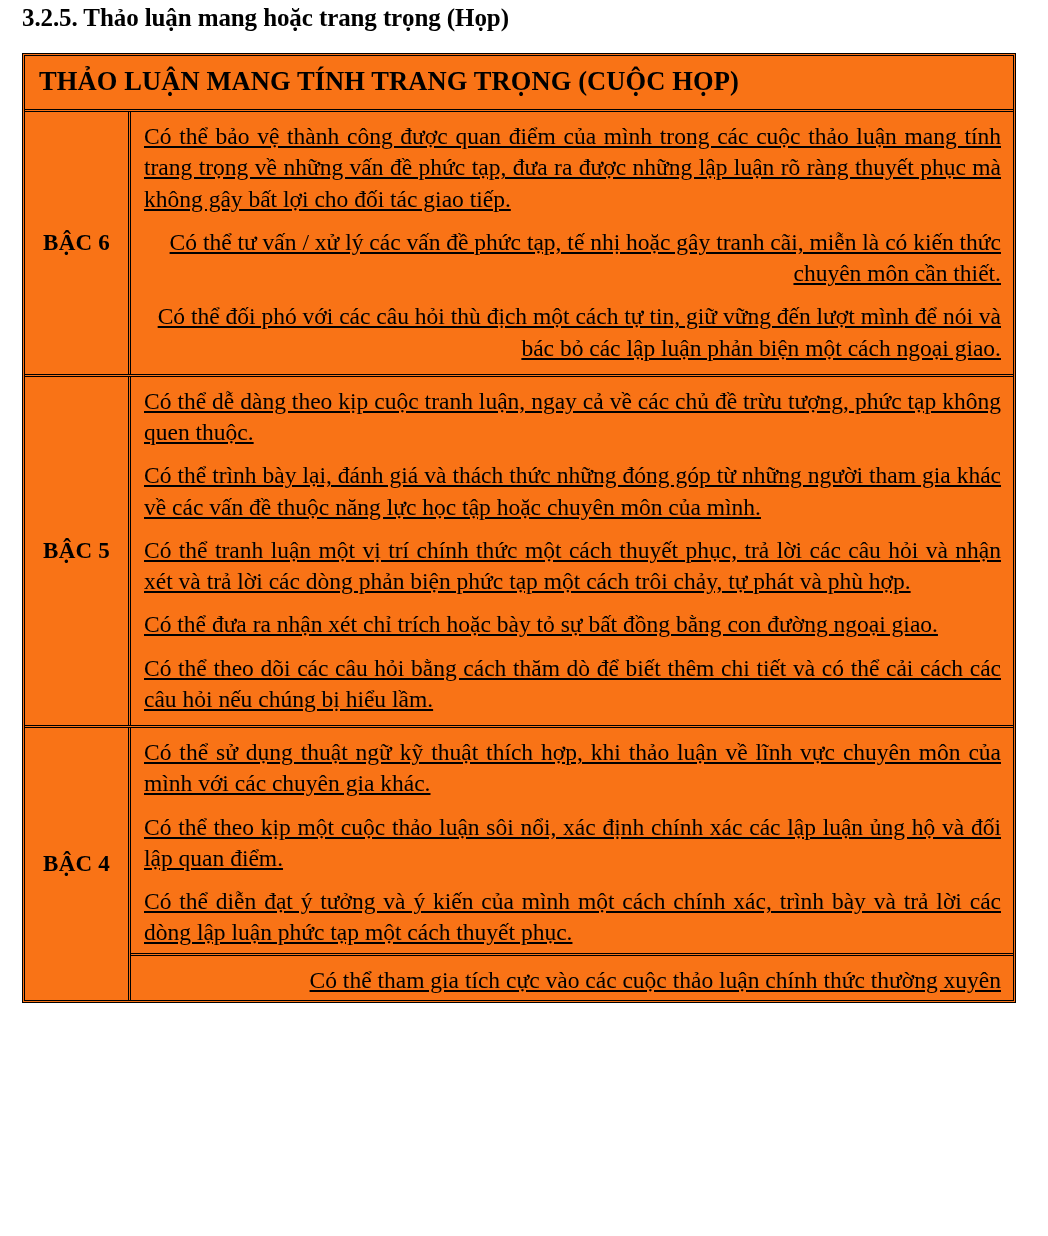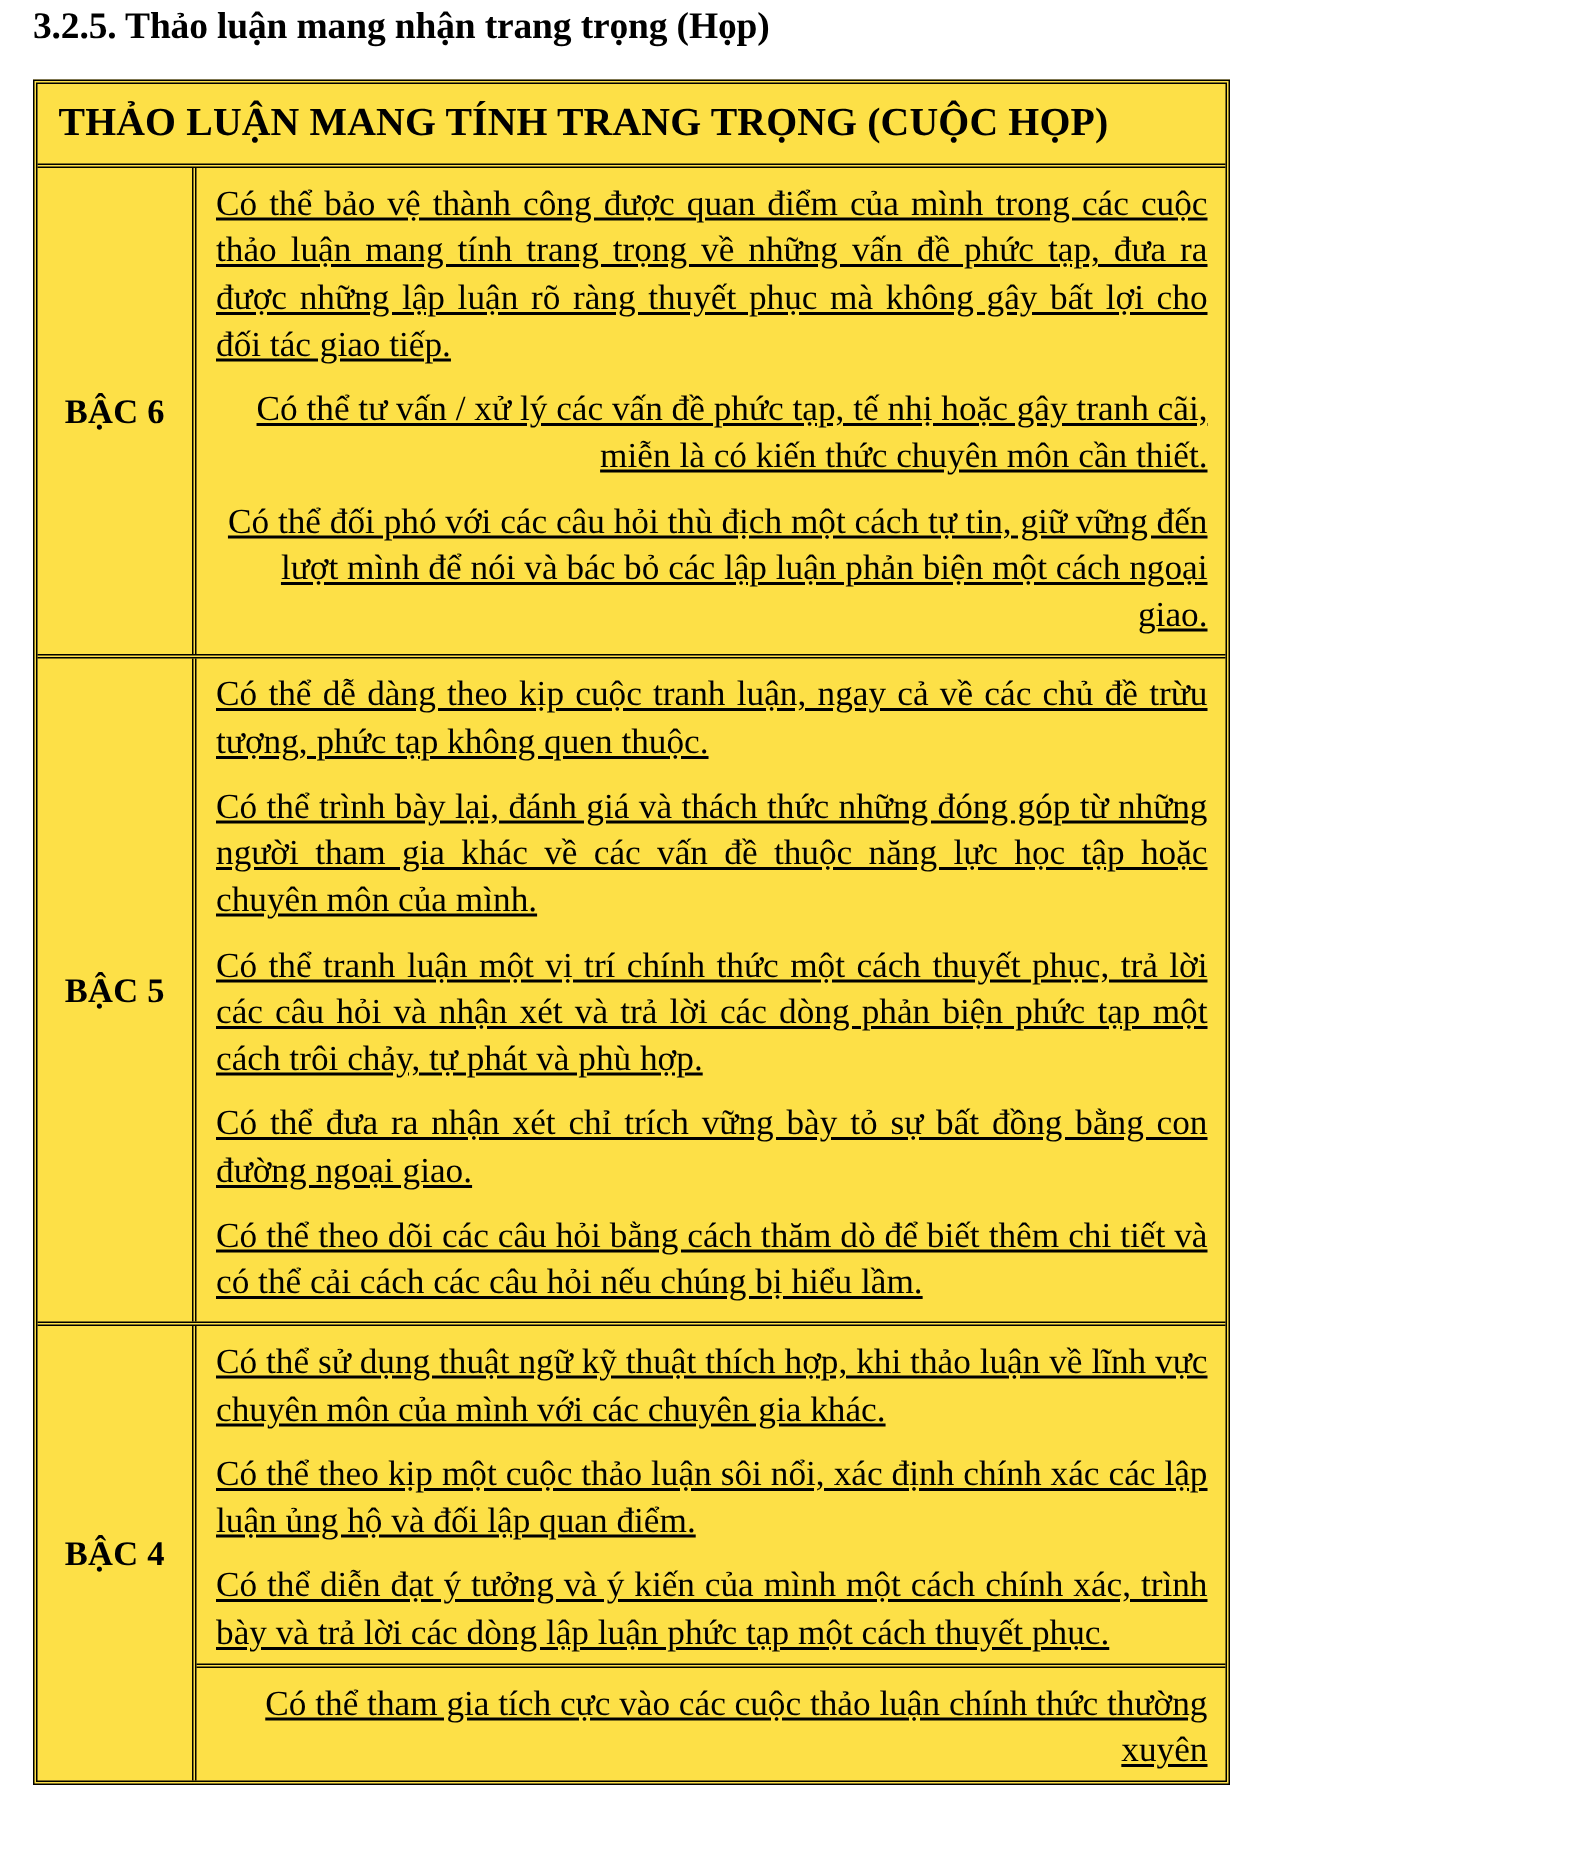--- a/index.html
+++ b/index.html
@@ -33,25 +33,25 @@
     margin: 4px 0 0 22px;
     letter-spacing: -0.1px;
     white-space: nowrap;
   }
 
   
   .cefr-table {
     position: absolute;
     left: 22px;
     top: 49px;
-    width: 798px;
+    width: 994px;
     border: 3px double #000;
     border-collapse: separate;
     box-sizing: border-box;
-    background: #fde047;
+    background: #f97316;
   }
 
   
   .table-header {
     border-bottom: 3px double #000;
     box-sizing: border-box;
     padding: 11px 0 13px 14px;
   }
   .table-header-title {
     font-size: 26.5px;
@@ -122,21 +122,21 @@
   
   .level-row.clipped .descriptor-block {
     padding-bottom: 4px;
   }
 </style>
 </head>
 <body>
 
 <div class="page">
 
-  <h2 class="section-heading">3.2.5. Thảo luận mang nhận trang trọng (Họp)</h2>
+  <h2 class="section-heading">3.2.5. Thảo luận mang hoặc trang trọng (Họp)</h2>
 
   <div class="cefr-table">
 
     <div class="table-header">
       <div class="table-header-title">THẢO LUẬN MANG TÍNH TRANG TRỌNG (CUỘC HỌP)</div>
     </div>
 
     <div class="level-row">
       <div class="level-label-cell">BẬC 6</div>
       <div class="descriptor-cell">
@@ -148,21 +148,21 @@
       </div>
     </div>
 
     <div class="level-row">
       <div class="level-label-cell">BẬC 5</div>
       <div class="descriptor-cell">
         <div class="descriptor-block">
           <p class="descriptor">Có thể dễ dàng theo kịp cuộc tranh luận, ngay cả về các chủ đề trừu tượng, phức tạp không quen thuộc.</p>
           <p class="descriptor">Có thể trình bày lại, đánh giá và thách thức những đóng góp từ những người tham gia khác về các vấn đề thuộc năng lực học tập hoặc chuyên môn của mình.</p>
           <p class="descriptor">Có thể tranh luận một vị trí chính thức một cách thuyết phục, trả lời các câu hỏi và nhận xét và trả lời các dòng phản biện phức tạp một cách trôi chảy, tự phát và phù hợp.</p>
-          <p class="descriptor">Có thể đưa ra nhận xét chỉ trích vững bày tỏ sự bất đồng bằng con đường ngoại giao.</p>
+          <p class="descriptor">Có thể đưa ra nhận xét chỉ trích hoặc bày tỏ sự bất đồng bằng con đường ngoại giao.</p>
           <p class="descriptor">Có thể theo dõi các câu hỏi bằng cách thăm dò để biết thêm chi tiết và có thể cải cách các câu hỏi nếu chúng bị hiểu lầm.</p>
         </div>
       </div>
     </div>
 
     <div class="level-row clipped">
       <div class="level-label-cell">BẬC 4</div>
       <div class="descriptor-cell">
         <div class="descriptor-block">
           <p class="descriptor">Có thể sử dụng thuật ngữ kỹ thuật thích hợp, khi thảo luận về lĩnh vực chuyên môn của mình với các chuyên gia khác.</p>

